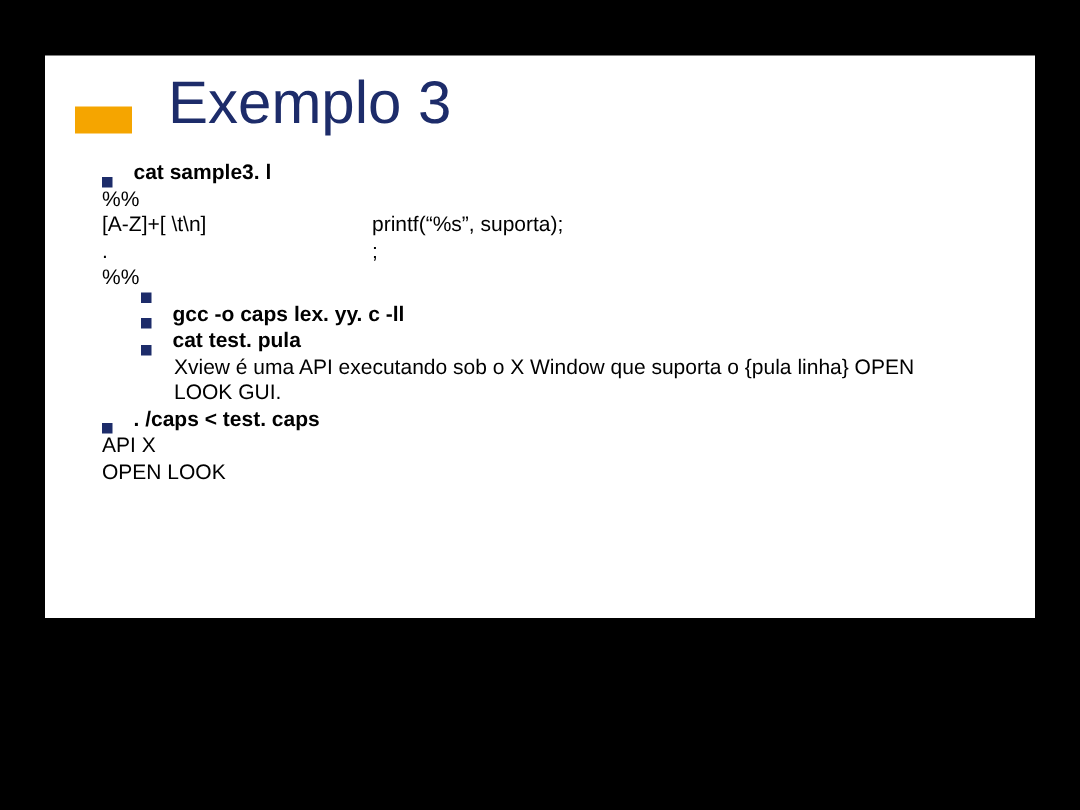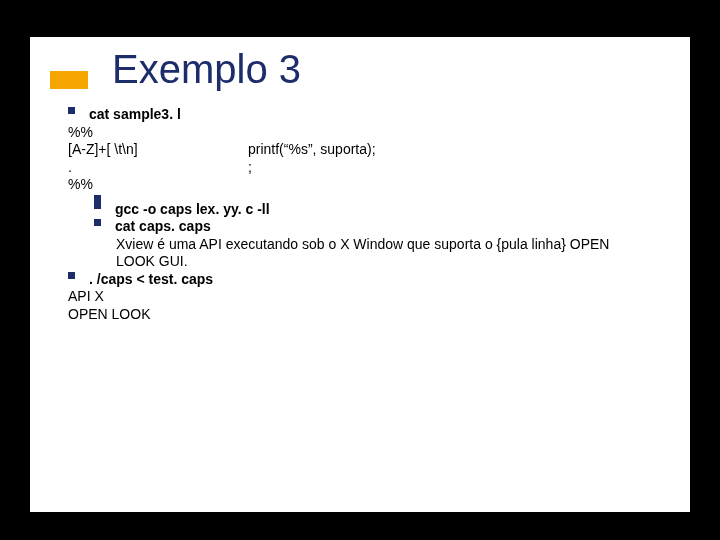--- a/index.html
+++ b/index.html
@@ -9,21 +9,21 @@
     height: 540px;
     background: #000;
     font-family: Arial, Helvetica, sans-serif;
     overflow: hidden;
   }
   .slide {
     position: absolute;
     left: 30px;
     top: 37px;
     width: 660px;
-    height: 475px;
+    height: 375px;
     background: #fff;
     box-sizing: border-box;
     padding: 10px 20px 10px 20px;
   }
   .title-wrap {
     position: relative;
     margin-bottom: 14px;
   }
   .accent-bar {
     position: absolute;
@@ -42,21 +42,21 @@
     letter-spacing: 0px;
   }
   .content {
     font-size: 14px;
     color: #000;
     line-height: 1.25;
     margin-left: 18px;
   }
   .row {
     display: flex;
-    align-items: flex-start;
+    align-items: flex-end;
   }
   .sq {
     display: inline-block;
     width: 7px;
     height: 7px;
     background: #1d2c6a;
     margin-right: 14px;
     position: relative;
     top: 1px;
     flex-shrink: 0;
@@ -106,21 +106,21 @@
       <span class="sq"></span>
     </div>
 
     <div class="row sq-indent">
       <span class="sq"></span>
       <span class="bold">gcc -o caps lex. yy. c -ll</span>
     </div>
 
     <div class="row sq-indent">
       <span class="sq"></span>
-      <span class="bold">cat caps. caps</span>
+      <span class="bold">cat test. pula</span>
     </div>
 
     <div class="para">Xview é uma API executando sob o X Window que suporta o {pula linha} OPEN LOOK GUI.</div>
 
     <div class="row">
       <span class="sq"></span>
       <span class="bold">. /caps &lt; test. caps</span>
     </div>
 
     <div>API X</div>

